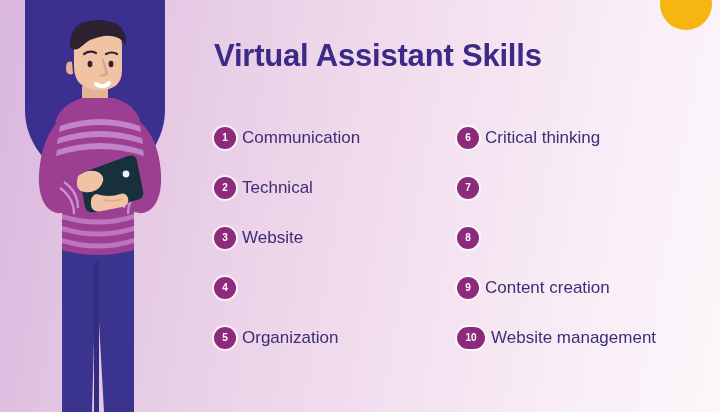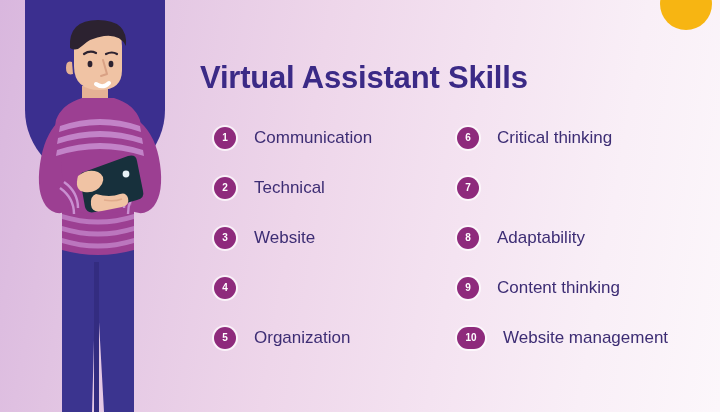--- a/index.html
+++ b/index.html
@@ -35,28 +35,27 @@
     left: 0;
     top: 0;
     width: 200px;
     height: 412px;
   }
   .illus-svg { display: block; }
 
   
   .title {
     position: absolute;
-    left: 200px;
+    left: 214px;
     top: 38px;
     font-size: 31px;
     font-weight: bold;
     letter-spacing: -0.2px;
     color: #3b2a86;
     white-space: nowrap;
-    margin-top: 22px;
   }
 
   
   .col {
     position: absolute;
     top: 126px;
   }
   .col-left  { left: 214px; }
   .col-right { left: 457px; }
 
@@ -77,21 +76,21 @@
     font-weight: bold;
     display: flex;
     align-items: center;
     justify-content: center;
     box-shadow: 0 0 0 2px rgba(255,255,255,0.72);
     padding: 0 4px;
     box-sizing: border-box;
   }
   .badge.wide { min-width: 28px; text-align: center; }
   .skill-label {
-    margin-left: 18px;
+    margin-left: 6px;
     font-size: 17px;
     color: #3d2d74;
     white-space: nowrap;
   }
 </style>
 </head>
 <body>
 
 <div id="slide">
 
@@ -182,25 +181,24 @@
   <div class="col col-right">
     <div class="skill-row">
       <div class="badge">6</div>
       <div class="skill-label">Critical thinking</div>
     </div>
     <div class="skill-row">
       <div class="badge">7</div>
     </div>
     <div class="skill-row">
       <div class="badge">8</div>
-      <div class="skill-label">Adaptability</div>
     </div>
     <div class="skill-row">
       <div class="badge">9</div>
-      <div class="skill-label">Content thinking</div>
+      <div class="skill-label">Content creation</div>
     </div>
     <div class="skill-row">
       <div class="badge wide">10</div>
       <div class="skill-label">Website management</div>
     </div>
   </div>
 
 </div>
 
 </body></html>

